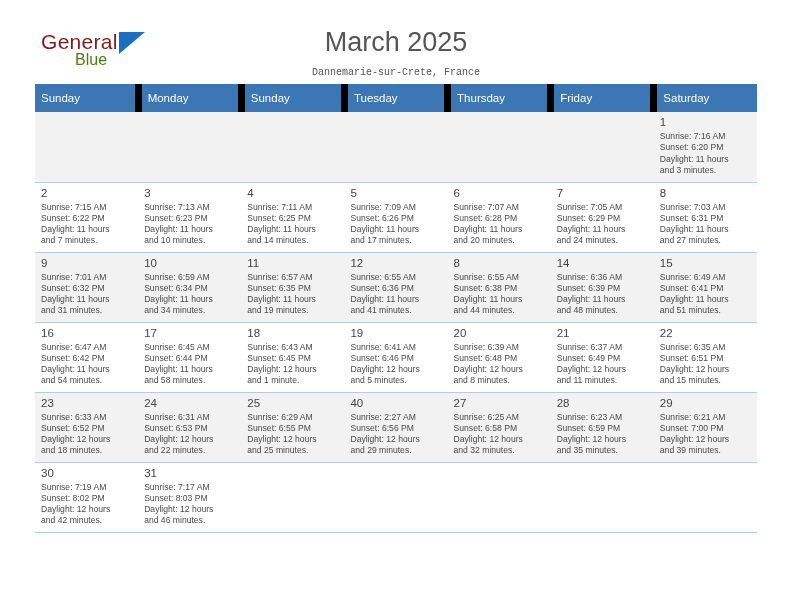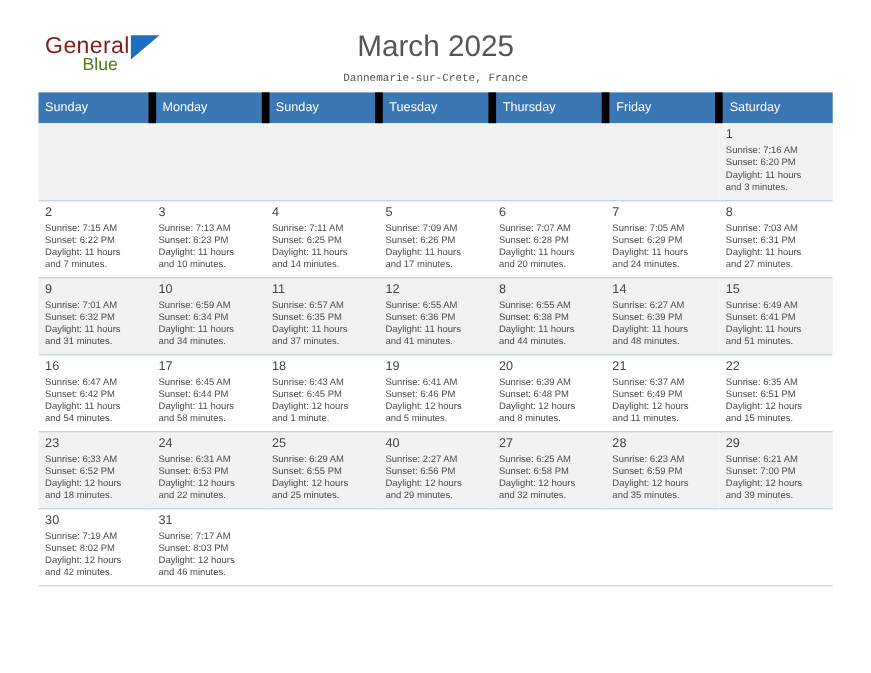--- a/index.html
+++ b/index.html
@@ -254,21 +254,21 @@
               <div>Daylight: 11 hours</div>
               <div>and 34 minutes.</div>
             </div>
           </td>
           <td>
             <div class="daynum">11</div>
             <div class="dayinfo">
               <div>Sunrise: 6:57 AM</div>
               <div>Sunset: 6:35 PM</div>
               <div>Daylight: 11 hours</div>
-              <div>and 37 minutes.</div>
+              <div>and 19 minutes.</div>
             </div>
           </td>
           <td>
             <div class="daynum">12</div>
             <div class="dayinfo">
               <div>Sunrise: 6:55 AM</div>
               <div>Sunset: 6:36 PM</div>
               <div>Daylight: 11 hours</div>
               <div>and 41 minutes.</div>
             </div>
@@ -278,21 +278,21 @@
             <div class="dayinfo">
               <div>Sunrise: 6:55 AM</div>
               <div>Sunset: 6:38 PM</div>
               <div>Daylight: 11 hours</div>
               <div>and 44 minutes.</div>
             </div>
           </td>
           <td>
             <div class="daynum">14</div>
             <div class="dayinfo">
-              <div>Sunrise: 6:27 AM</div>
+              <div>Sunrise: 6:36 AM</div>
               <div>Sunset: 6:39 PM</div>
               <div>Daylight: 11 hours</div>
               <div>and 48 minutes.</div>
             </div>
           </td>
           <td>
             <div class="daynum">15</div>
             <div class="dayinfo">
               <div>Sunrise: 6:49 AM</div>
               <div>Sunset: 6:41 PM</div>

